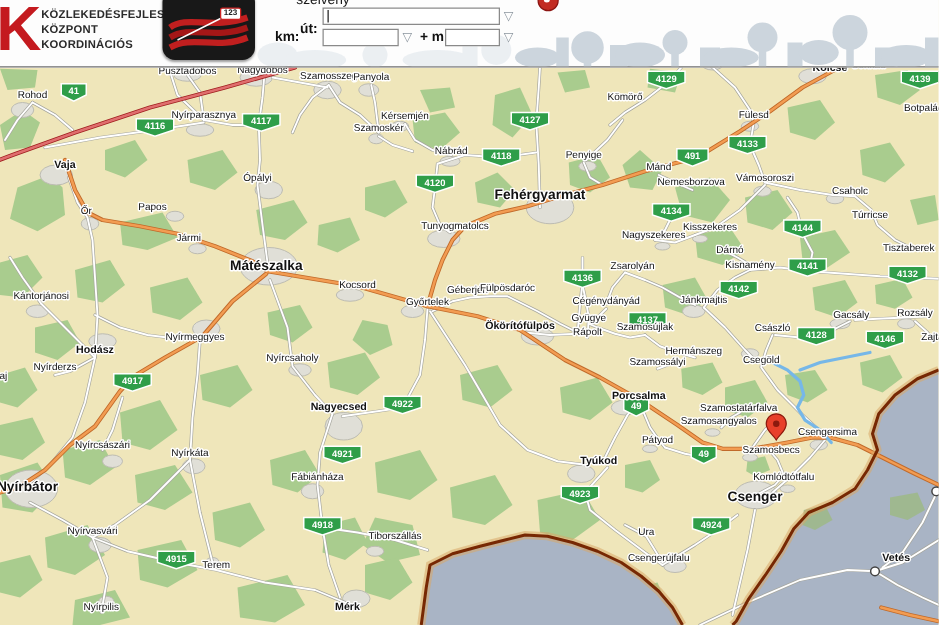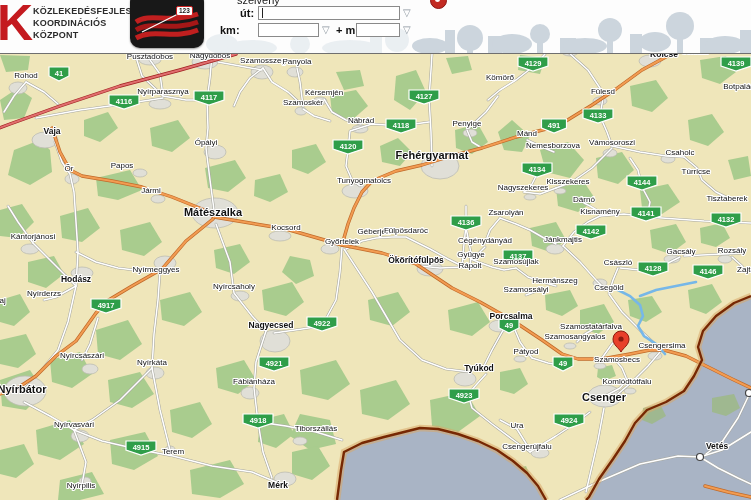--- a/index.html
+++ b/index.html
@@ -62,35 +62,35 @@
       <circle cx="680" cy="26" r="14"></circle>
         <rect x="677" y="36" width="6" height="18"></rect>
       <rect x="700" y="38" width="18" height="16"></rect>
         <ellipse cx="725" cy="45" rx="20" ry="9"></ellipse>
       <rect x="740" y="30" width="11" height="24"></rect>
     </g>
   </svg>
   <div class="logo-k">K</div>
   <div class="org">
     <div>KÖZLEKEDÉSFEJLESZTÉSI</div>
+    <div>KÖZPONT</div>
     <div>KOORDINÁCIÓS</div>
-    <div>KÖZPONT</div>
   </div>
   <div class="road-icon">
     <svg width="74" height="56">
       <path d="M6,30 C20,20 40,32 68,22" stroke="#c01f1f" stroke-width="5" fill="none"></path>
       <path d="M6,38 C22,28 42,40 68,30" stroke="#a51717" stroke-width="5" fill="none"></path>
       <path d="M6,46 C24,36 44,48 68,38" stroke="#c01f1f" stroke-width="5" fill="none"></path>
       <path d="M12,40 L52,20" stroke="#fff" stroke-width="1.2" fill="none"></path>
     </svg>
     <span class="sign">123</span>
   </div>
   <div class="section-title">szelvény</div>
 
-  <label class="lbl" style="left:240px;top:7px">út:</label>
+  <label class="lbl" style="left:240px;top:17px">út:</label>
   <input class="inp" style="left: 258px; top: 6px; width: 142px;" value="">
   <div class="caret"></div>
   <span class="arrow" style="left:403px;top:7px"></span>
 
   <label class="lbl" style="left:220px;top:24px">km:</label>
   <input class="inp" style="left: 258px; top: 23px; width: 61px;" value="">
   <span class="arrow" style="left:322px;top:24px"></span>
   <label class="lbl" style="left:336px;top:24px">+ m:</label>
   <input class="inp" style="left: 356px; top: 23px; width: 44px;" value="">
   <span class="arrow" style="left:403px;top:24px"></span>

